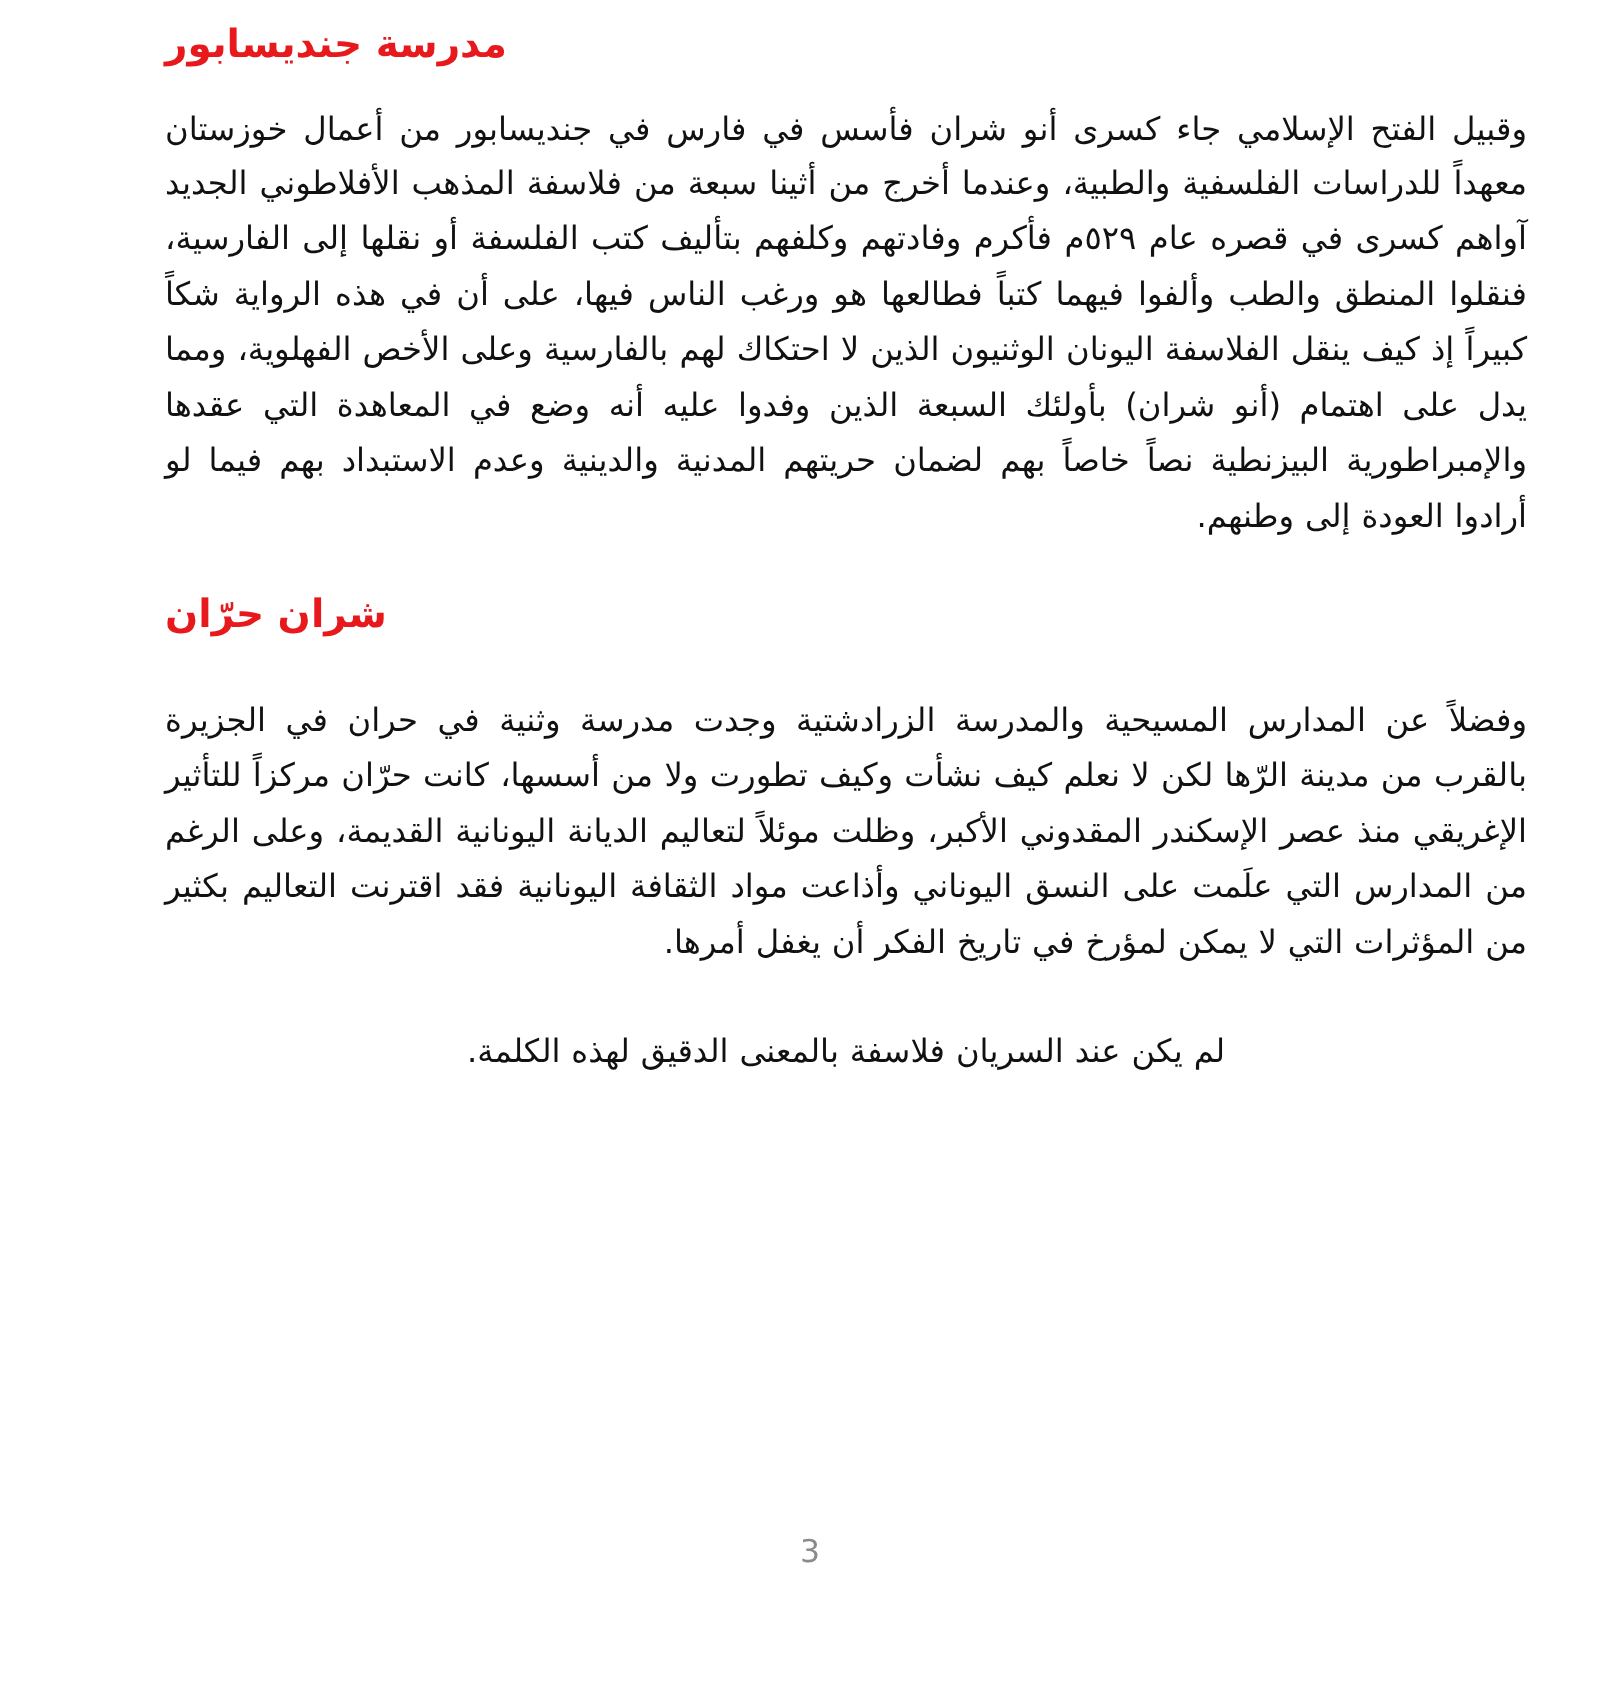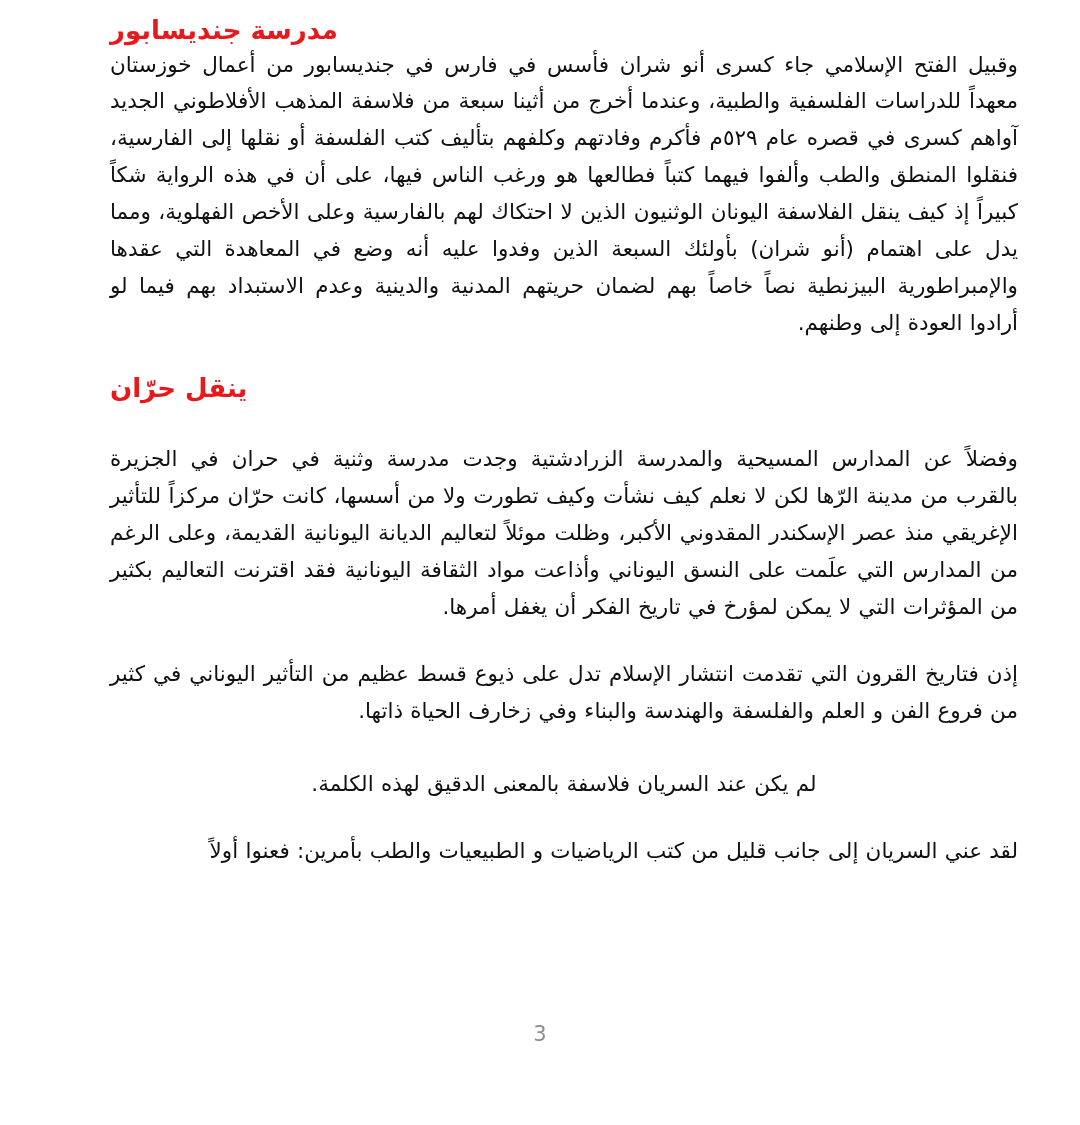--- a/index.html
+++ b/index.html
@@ -58,21 +58,21 @@
     font-size: 21.5px;
     line-height: 1.72;
     text-align: justify;
     text-align-last: right;
     direction: rtl;
     margin: 0;
     padding: 0;
     word-spacing: 0.02em;
   }
 
-  .para-gap-1 { }
+  .para-gap-1 { margin-top: 22px; }
   .para-gap-2 { margin-top: 36px; }
   .para-gap-3 { margin-top: 30px; }
 
   .para-center {
     text-align: right;
     text-align-last: center;
   }
 
   .para-last-right {
     text-align: justify;
@@ -95,28 +95,26 @@
 <body>
 
 <div class="page">
 
   <div class="content">
 
     <h2 class="heading heading-1">مدرسة جنديسابور</h2>
 
     <p class="para para-gap-1">وقبيل الفتح الإسلامي جاء كسرى أنو شران فأسس في فارس في جنديسابور من أعمال خوزستان معهداً للدراسات الفلسفية والطبية، وعندما أخرج من أثينا سبعة من فلاسفة المذهب الأفلاطوني الجديد آواهم كسرى في قصره عام ٥٢٩م فأكرم وفادتهم وكلفهم بتأليف كتب الفلسفة أو نقلها إلى الفارسية، فنقلوا المنطق والطب وألفوا فيهما كتباً فطالعها هو ورغب الناس فيها، على أن في هذه الرواية شكاً كبيراً إذ كيف ينقل الفلاسفة اليونان الوثنيون الذين لا احتكاك لهم بالفارسية وعلى الأخص الفهلوية، ومما يدل على اهتمام (أنو شران) بأولئك السبعة الذين وفدوا عليه أنه وضع في المعاهدة التي عقدها والإمبراطورية البيزنطية نصاً خاصاً بهم لضمان حريتهم المدنية والدينية وعدم الاستبداد بهم فيما لو أرادوا  العودة إلى وطنهم.</p>
 
-    <h2 class="heading heading-2">ينقل حرّان</h2>
+    <h2 class="heading heading-2">شران حرّان</h2>
 
     <p class="para para-gap-2">وفضلاً عن المدارس المسيحية والمدرسة الزرادشتية وجدت مدرسة وثنية في حران في الجزيرة بالقرب من مدينة الرّها لكن لا نعلم كيف نشأت وكيف تطورت ولا من أسسها، كانت حرّان مركزاً للتأثير الإغريقي منذ عصر الإسكندر المقدوني الأكبر، وظلت موئلاً لتعاليم الديانة اليونانية القديمة، وعلى الرغم من المدارس التي علَمت على النسق اليوناني وأذاعت مواد الثقافة اليونانية فقد اقترنت التعاليم بكثير من المؤثرات التي لا يمكن لمؤرخ في تاريخ الفكر أن يغفل أمرها.</p>
 
-    <p class="para para-gap-3">إذن فتاريخ القرون التي تقدمت انتشار الإسلام تدل على ذيوع قسط عظيم من التأثير اليوناني في كثير من فروع الفن و العلم والفلسفة والهندسة والبناء وفي زخارف الحياة ذاتها.</p>
 
 
     <p class="para para-gap-2 para-center">لم يكن عند السريان فلاسفة بالمعنى الدقيق لهذه الكلمة.</p>
 
-    <p class="para para-gap-3 para-last-right">لقد عني السريان إلى جانب قليل من كتب الرياضيات و الطبيعيات والطب بأمرين: فعنوا أولاً</p>
 
   </div>
 
   <div class="page-number">3</div>
 
 </div>
 
 </body></html>

